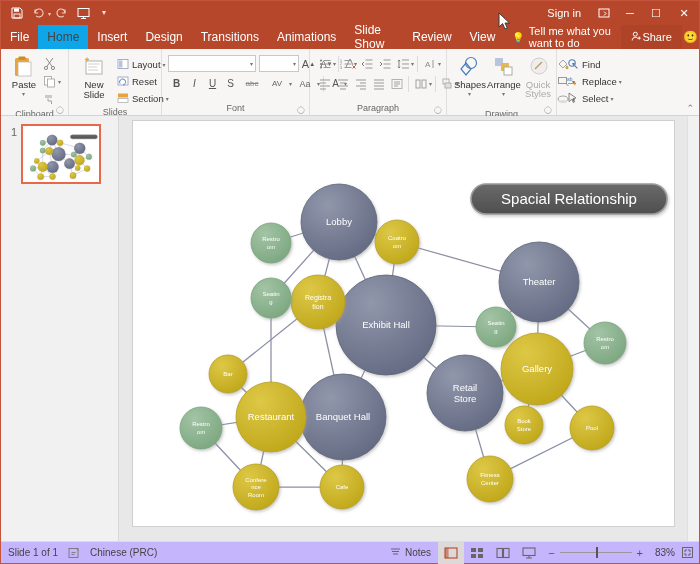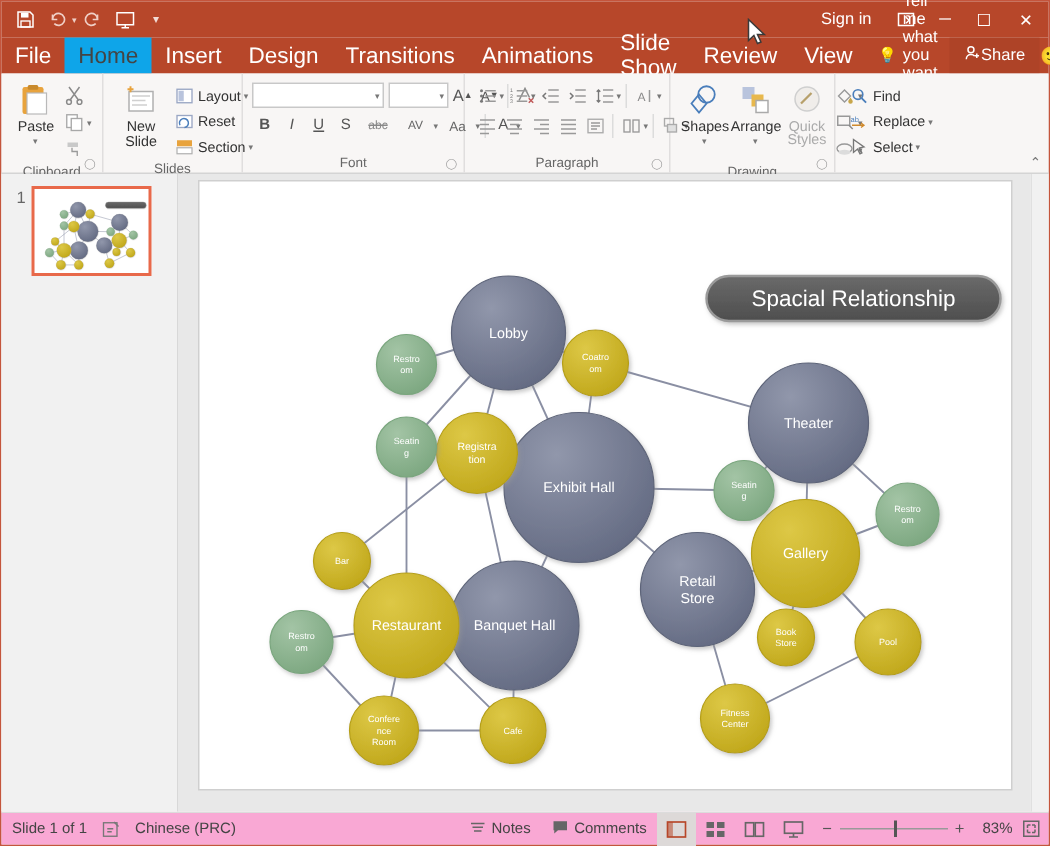--- a/index.html
+++ b/index.html
@@ -40,21 +40,21 @@
     font-size: 11px; color: #fff;
   }
   .win-btn.close { width: 30px; }
 
   
   .tabrow {
     height: 24px; background: #b7472a; display: flex; align-items: flex-end;
     position: relative; flex: none;
   }
   .tab {
-    font-size: 15px; color: #fff; padding: 0 9px; height: 24px;
+    font-size: 12px; color: #fff; padding: 0 9px; height: 24px;
     display: flex; align-items: center;
   }
   .tab.active { background: #0ea5e9; color: #444; }
   .tellme {
     font-size: 11px; color: #fff; display: flex; align-items: center;
     gap: 4px; padding: 0 8px; height: 24px;
   }
   .tellme .bulb { font-size: 10px; }
   .tb-share {
     margin-left: auto; display: flex; align-items: center; gap: 0;
@@ -136,21 +136,21 @@
   .slide svg { display: block; }
 
   .vscroll {
     width: 12px; background: #f1f1f1; border-left: 1px solid #e0e0e0; flex: none;
     display: flex; flex-direction: column; align-items: center;
   }
   .vs-thumb { width: 8px; flex: 1; background: #f1f1f1; margin: 2px 0; }
 
   
   .status {
-    height: 22px; background: #f9a8d4; border-top: 1px solid #dcdcdc;
+    height: 22px; background: #c4b5fd; border-top: 1px solid #dcdcdc;
     display: flex; align-items: center; font-size: 10px; color: #444; flex: none; justify-content: center;
   }
   .st-item { padding: 0 7px; display: flex; align-items: center; gap: 4px; height: 22px; }
   .st-right { margin-left: auto; display: flex; align-items: center; height: 22px; }
   .viewbtn {
     width: 26px; height: 22px; display: flex; align-items: center; justify-content: center;
     color: #555;
   }
   .viewbtn.sel { background: #ddd9d8; }
   .zoomslider { display: flex; align-items: center; gap: 5px; padding: 0 6px; }
@@ -483,21 +483,21 @@
           <div class="ic">
             <svg width="24" height="24" viewBox="0 0 24 24">
                 <rect x="3" y="3" width="8" height="8" fill="#b9c4dd"></rect>
                 <rect x="9" y="8" width="8" height="8" fill="#e8b84d"></rect>
                 <rect x="12" y="12" width="8" height="8" fill="#fff" stroke="#aaa" stroke-width="1"></rect>
               </svg>
           </div>
           <div class="lbl">Arrange</div>
           <div class="caret">▾</div>
         </div>
-        <div class="bigbtn" style="color:#aaa;">
+        <div class="bigbtn" style="color:#aaa;align-items:flex-end;">
           <div class="ic">
             <svg width="24" height="24" viewBox="0 0 24 24">
                 <circle cx="12" cy="11" r="8" fill="#f0edea" stroke="#cfcfcf" stroke-width="1"></circle>
                 <path d="M8 14l7-7" stroke="#b7a06a" stroke-width="1.5"></path>
               </svg>
           </div>
           <div class="lbl" style="line-height:9px;">Quick Styles</div>
         </div>
         <div class="col" style="padding-top:2px;">
           <div class="row">
@@ -867,28 +867,20 @@
     <div class="st-item">Chinese (PRC)</div>
     <div class="st-right">
       <div class="st-item">
         <span>
           <svg width="11" height="11" viewBox="0 0 11 11">
               <path d="M1 3h9M2 5.5h7M3 8h5" stroke="#666" stroke-width="1"></path>
             </svg>
         </span>
         <span>Notes</span>
       </div>
-      <div class="st-item">
-        <span>
-          <svg width="11" height="11" viewBox="0 0 11 11">
-              <path d="M1 1.5h9v6H4l-2.5 2.2V7.5H1z" fill="#666"></path>
-            </svg>
-        </span>
-        <span>Comments</span>
-      </div>
       <div class="viewbtn sel">
         <svg width="14" height="14" viewBox="0 0 14 14">
             <rect x="1" y="2" width="12" height="10" fill="none" stroke="#b7472a" stroke-width="1.1"></rect>
             <rect x="1" y="2" width="3.6" height="10" fill="#b7472a" opacity="0.55"></rect>
           </svg>
       </div>
       <div class="viewbtn">
         <svg width="14" height="14" viewBox="0 0 14 14">
             <rect x="1" y="2" width="5" height="4" fill="#666"></rect>
             <rect x="8" y="2" width="5" height="4" fill="#666"></rect>

